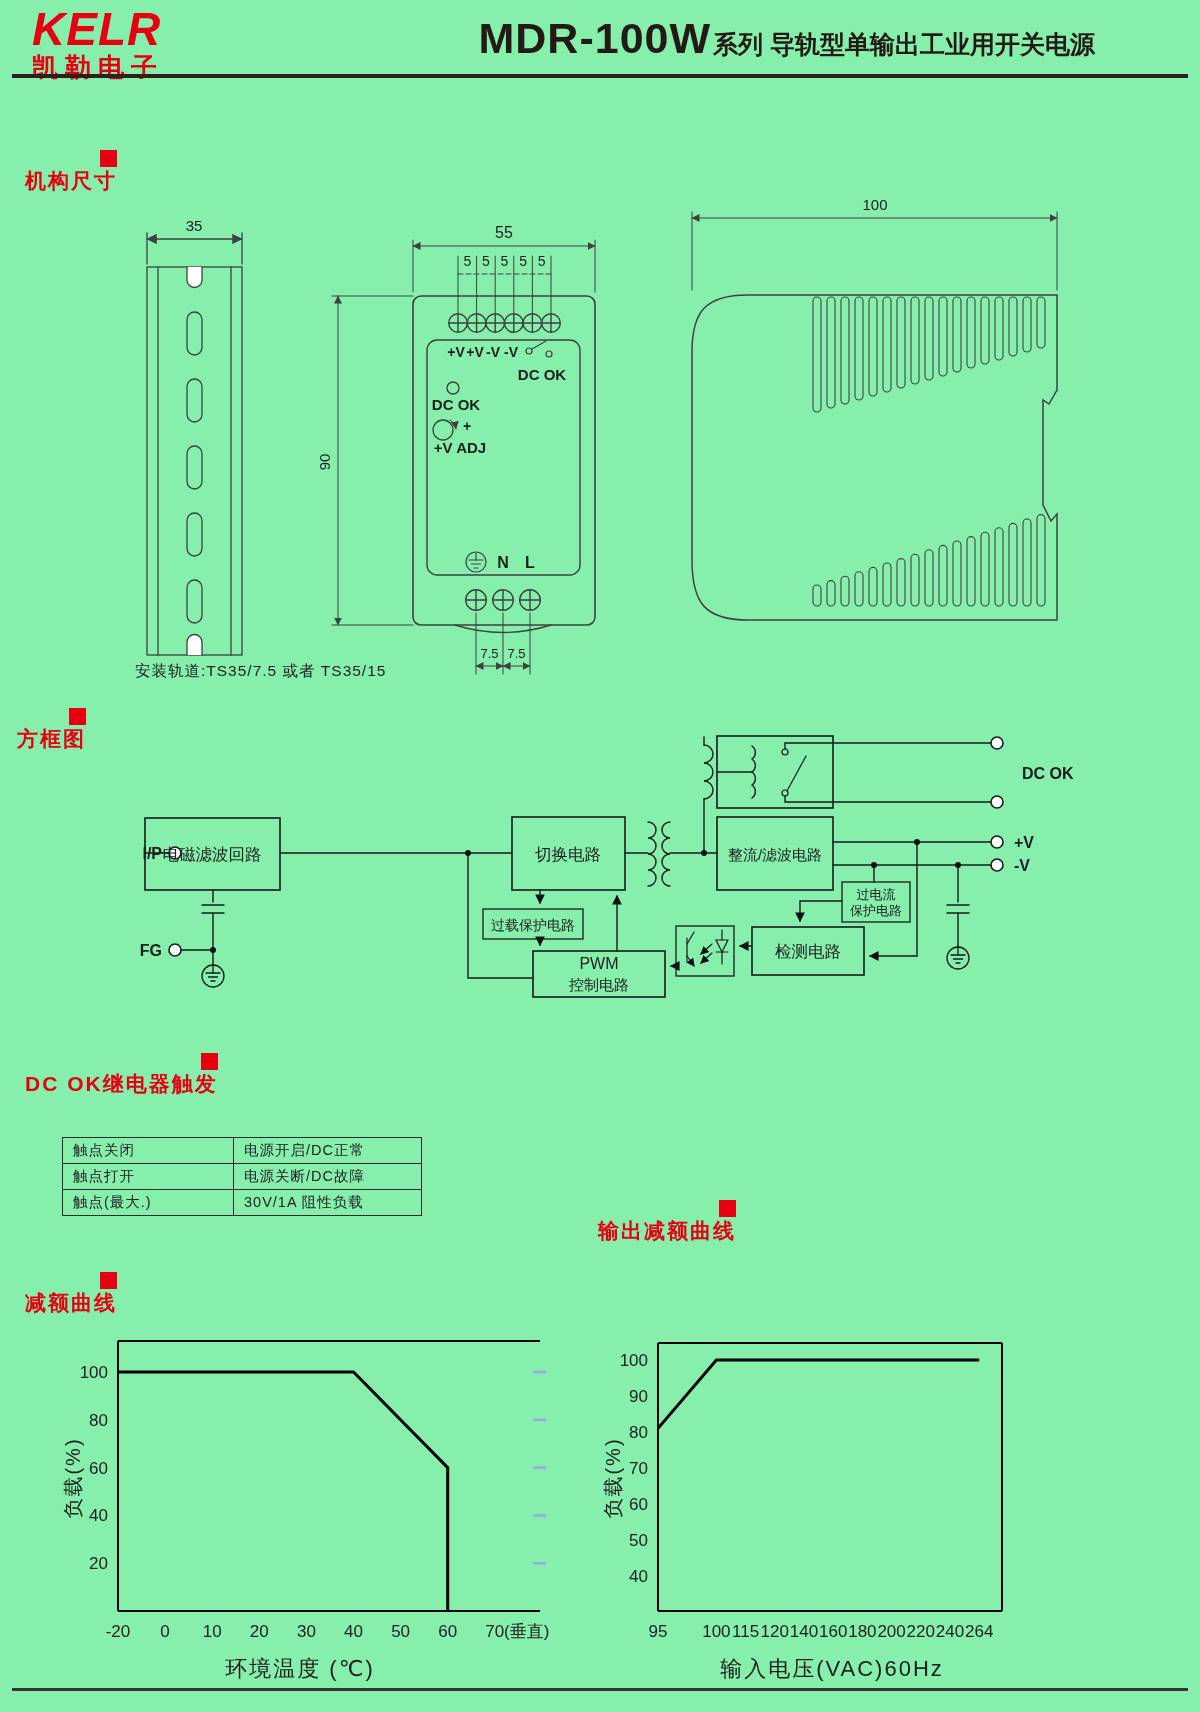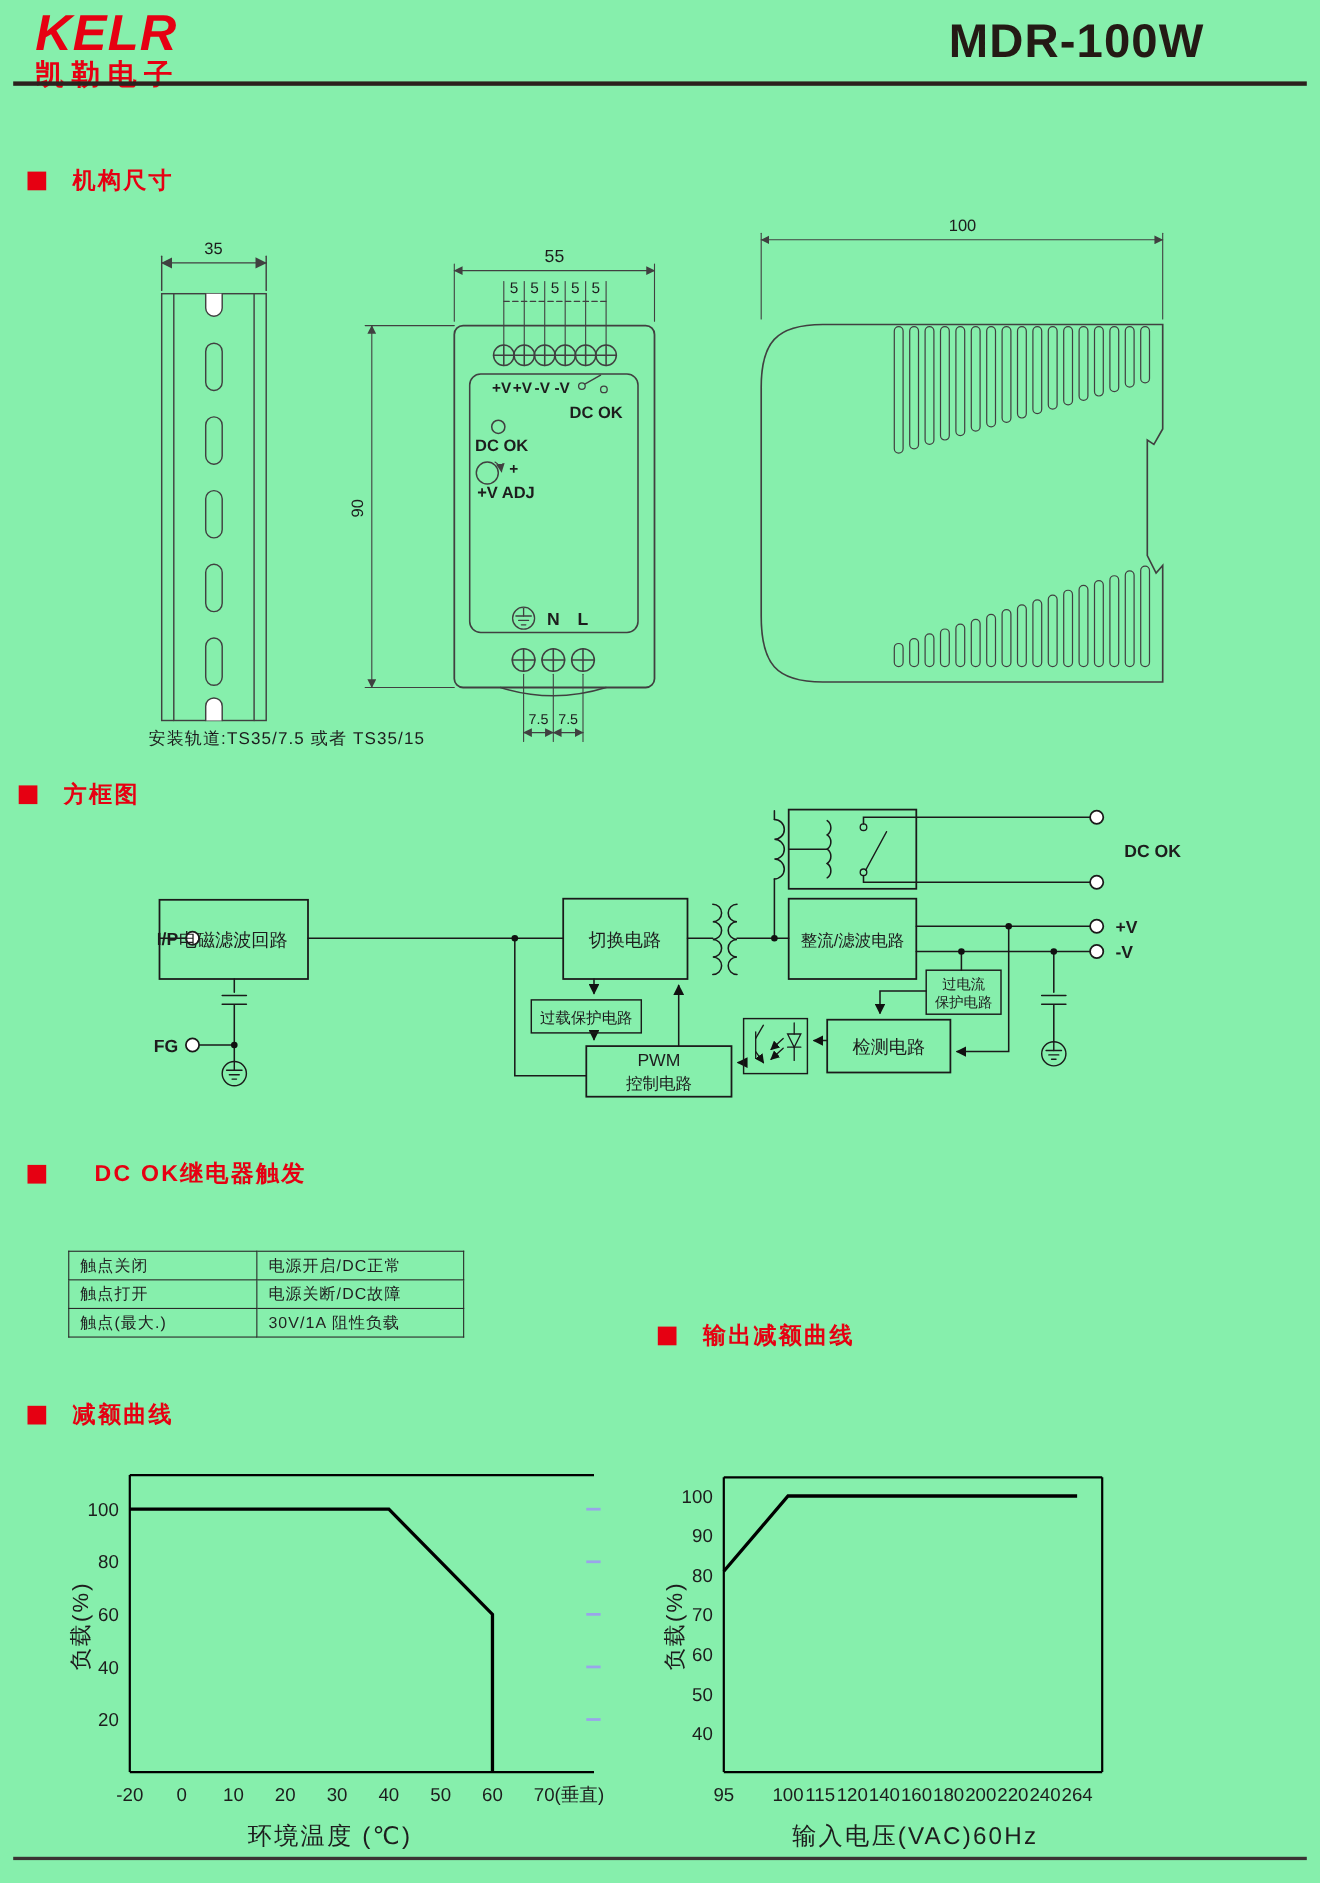--- a/index.html
+++ b/index.html
@@ -5,54 +5,55 @@
   html,body{margin:0;padding:0;background:#fff;}
   #page{position:relative;width:1200px;height:1712px;background:#86efac;overflow:hidden;
         font-family:"Liberation Sans","DejaVu Sans",sans-serif;color:#222;}
   .abs{position:absolute;}
   .logo-main{font-size:46px;font-weight:900;font-style:italic;letter-spacing:1px;line-height:1;}
   .logo-sub{font-size:26px;font-weight:bold;letter-spacing:7px;margin-top:2px;line-height:1;}
   .title-wrap{display:flex;align-items:baseline;white-space:nowrap;}
   .title-model{font-size:43px;font-weight:600;color:#241a15;letter-spacing:1px;}
   .title-suffix{font-size:25px;font-weight:bold;color:#241a15;margin-left:2px;}
   .rule{position:absolute;left:12px;width:1176px;}
-  .sec{position:absolute;display:flex;align-items:center;gap:24px;}
+  .sec{position:absolute;display:flex;align-items:flex-end;gap:0;flex-direction:column;}
   .sec .sq{width:17px;height:17px;display:inline-block;}
   .sec .txt{font-size:21px;font-weight:bold;letter-spacing:2px;white-space:nowrap;}
   svg{position:absolute;overflow:visible;}
   svg text{fill:#1d1d1d;}
   .relaytable{position:absolute;left:62px;top:1137px;width:360px;border:1.5px solid #2a2a2a;border-collapse:collapse;}
   .relaytable td{border:1.2px solid #2a2a2a;height:25px;font-size:14.5px;padding:0 0 0 10px;letter-spacing:1px;}
   .relaytable td.c1{width:160px;}
 </style>
 </head>
 <body>
 
 <div id="page">
 
   <div class="abs" style="left:32px;top:6px;">
     <div class="logo-main brand" style="color: rgb(230, 0, 18);">KELR</div>
     <div class="logo-sub brand" style="color: rgb(230, 0, 18);">凯勒电子</div>
   </div>
   <div class="abs title-wrap" style="right:105px;top:14px;">
     <span class="title-model">MDR-100W</span>
+    <span class="title-suffix">系列 导轨型单输出工业用开关电源</span>
   </div>
   <div class="rule rule-top" style="top: 74px; height: 4px; background: rgb(43, 33, 29);"></div>
 
   <div class="sec" style="left:25px;top:150px;">
     <span class="sq sqr" style="background: rgb(230, 0, 18);"></span>
     <span class="txt brand" style="color: rgb(230, 0, 18);">机构尺寸</span>
   </div>
   <div class="sec" style="left:17px;top:708px;">
     <span class="sq sqr" style="background: rgb(230, 0, 18);"></span>
     <span class="txt brand" style="color: rgb(230, 0, 18);">方框图</span>
   </div>
   <div class="sec" style="left:25px;top:1053px;">
     <span class="sq sqr" style="background: rgb(230, 0, 18);"></span>
-    <span class="txt brand" style="color: rgb(230, 0, 18); margin-left: 20px;">DC OK继电器触发</span>
+    <span class="txt brand" style="color: rgb(230, 0, 18);">DC OK继电器触发</span>
   </div>
   <div class="sec" style="left:25px;top:1272px;">
     <span class="sq sqr" style="background: rgb(230, 0, 18);"></span>
     <span class="txt brand" style="color: rgb(230, 0, 18);">减额曲线</span>
   </div>
   <div class="sec" style="left:598px;top:1200px;">
     <span class="sq sqr" style="background: rgb(230, 0, 18);"></span>
     <span class="txt brand" style="color: rgb(230, 0, 18);">输出减额曲线</span>
   </div>
 

